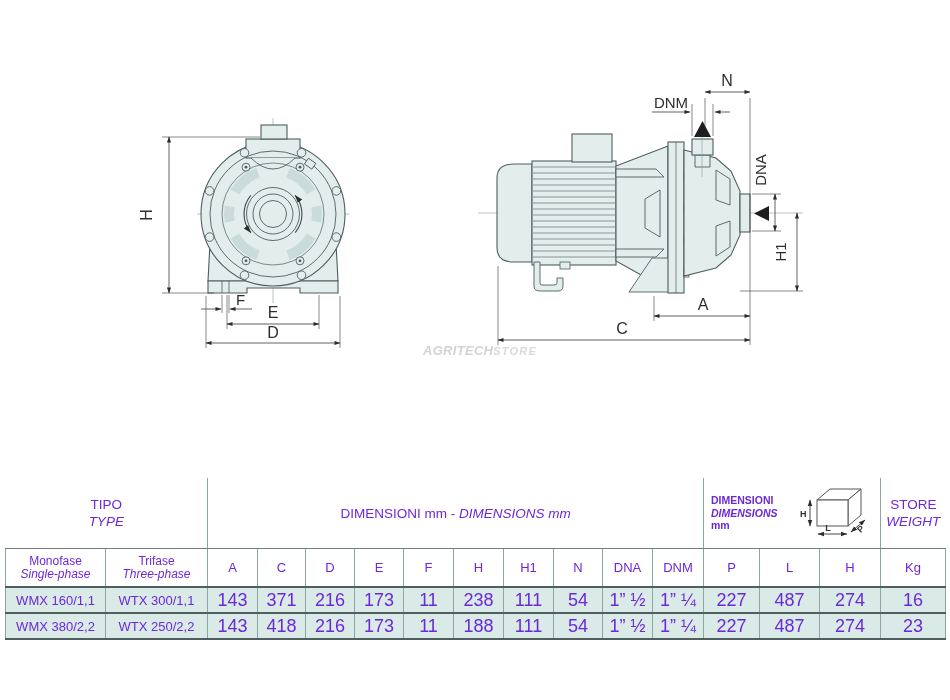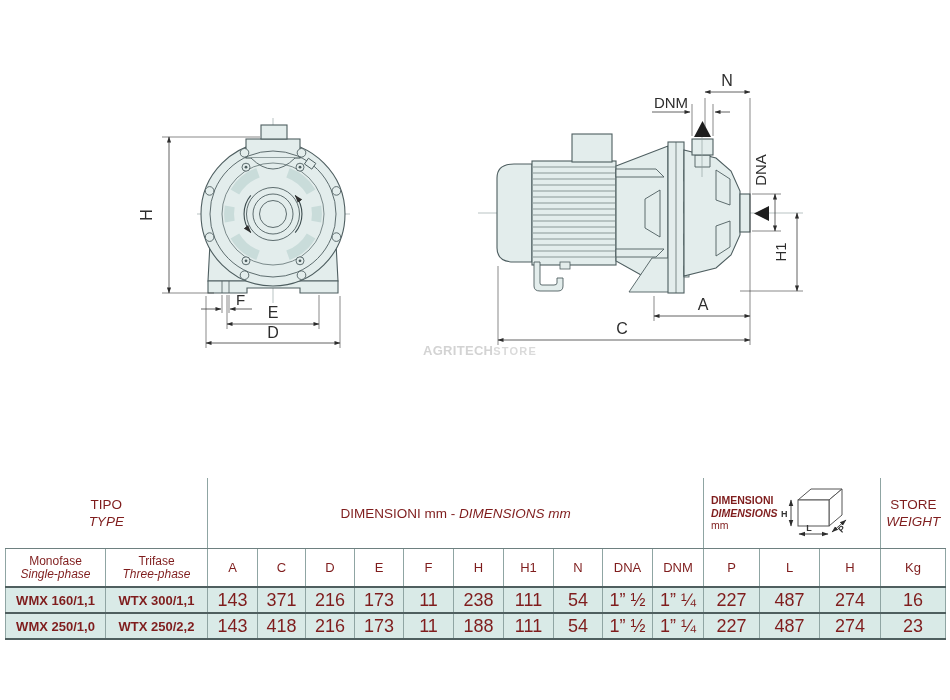--- a/index.html
+++ b/index.html
@@ -1,40 +1,40 @@
 <!DOCTYPE html>
 <html><head>
 <meta charset="utf-8">
 <style>
   html,body{margin:0;padding:0;background:#fff}
   .page{position:relative;width:950px;height:700px;background:#fff;overflow:hidden;
         font-family:"Liberation Sans",sans-serif;color:#3a3a3a}
   svg.draw{position:absolute;left:0;top:0}
   .lbl{font-family:"Liberation Sans",sans-serif;font-size:16px;fill:#2d2d2d}
   .lbl-s{font-family:"Liberation Sans",sans-serif;font-size:15px;fill:#2d2d2d}
-  .wm{position:absolute;left:423px;top:343px;font-weight:bold;
+  .wm{position:absolute;left:423px;top:343px;font-style:italic;font-weight:bold;
       color:#d3d3d3;font-size:13px;letter-spacing:.3px;white-space:nowrap}
   .wm .wm2{font-size:11px;letter-spacing:1.2px;color:#dadada}
 
   table.spec{position:absolute;left:5px;top:478px;width:940px;border-collapse:collapse;
-             table-layout:fixed;color:#7f1d1d}
+             table-layout:fixed;color:#6d28d9}
   .spec th,.spec td{padding:0;text-align:center;vertical-align:middle;font-weight:normal;overflow:hidden}
   .mh{height:70px;border-bottom:1px solid #6e8080;background:#fff}
   .mh.sep{border-right:1px solid #8fa5a3}
   .stack{line-height:17px;font-size:13.5px}
   .it{font-style:italic}
   .sub th{height:37px;border:1px solid #8fa5a3;border-top:1px solid #6e8080;
           border-bottom:2px solid #4f5f5f;font-size:13px;background:#fff}
   .sub th.small{font-size:12px;line-height:13px}
   tbody th,tbody td{height:24px;border:1px solid #8fa5a3;border-bottom:2px solid #4f5f5f;font-size:18px;background:transparent}
-  tbody th.model{font-weight:bold;font-size:13px}
+  tbody th.model{font-weight:normal;font-size:13px}
   tr.alt{background:#d9eae7}
-  .boxcell{display:flex;align-items:center;justify-content:flex-start;padding-left:7px;gap:0;text-align:left}
+  .boxcell{display:flex;align-items:center;justify-content:flex-start;padding-left:7px;gap:19px;text-align:left}
   .boxtxt{font-size:10.5px;line-height:12.5px;font-weight:bold}
-  .boxtxt .bu{font-weight:normal}
+  .boxtxt .bu{font-weight:bold}
   .cube-lbl{font-family:"Liberation Sans",sans-serif;font-size:9px;font-weight:bold;fill:#333}
 </style>
 </head>
 <body>
 
 <div class="page">
 
 <svg class="draw" width="950" height="470" viewBox="0 0 950 470">
   <defs>
     <marker id="ar" viewBox="0 0 10 10" refX="8.6" refY="5" markerWidth="8" markerHeight="8" orient="auto-start-reverse">
@@ -314,21 +314,21 @@
       <td>111</td>
       <td>54</td>
       <td>1” ½</td>
       <td>1” ¼</td>
       <td>227</td>
       <td>487</td>
       <td>274</td>
       <td>16</td>
     </tr>
     <tr class="alt">
-      <th class="model">WMX 250/1,0</th>
+      <th class="model">WMX 380/2,2</th>
       <th class="model">WTX 250/2,2</th>
       <td>143</td>
       <td>418</td>
       <td>216</td>
       <td>173</td>
       <td>11</td>
       <td>188</td>
       <td>111</td>
       <td>54</td>
       <td>1” ½</td>

